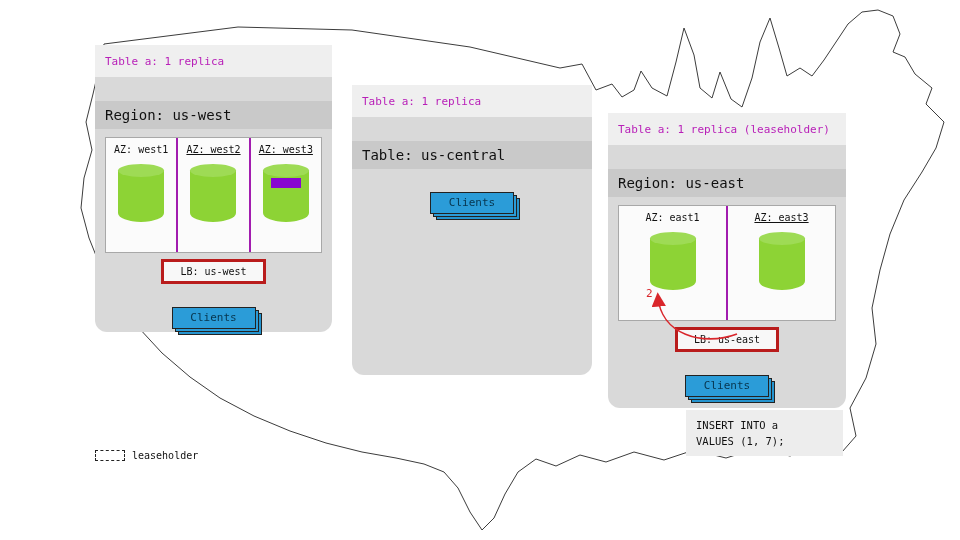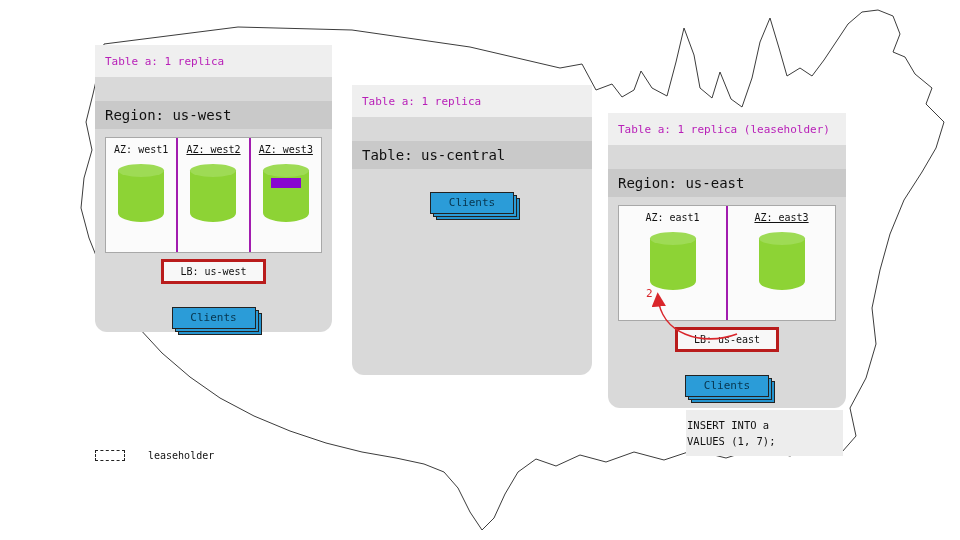--- a/index.html
+++ b/index.html
@@ -62,30 +62,30 @@
     background:#2b9cd8; border:1px solid #222; box-sizing:border-box;
     font-family:"DejaVu Sans Mono", monospace; font-size:11px; color:#07354e;
     text-align:center; line-height:20px;
     box-shadow: 3px 3px 0 -1px #2b9cd8, 3px 3px 0 0 #222,
                 6px 6px 0 -1px #2594cf, 6px 6px 0 0 #222;
   }
 
   
   .sql-box {
     position:absolute; left:686px; top:410px; width:157px; height:46px; z-index:5;
-    background:#ededed; padding:7px 0 0 1px; box-sizing:border-box;
+    background:#ededed; padding:7px 0 0 10px; box-sizing:border-box;
     font-size:10.5px; line-height:1.55; color:#111;
   }
   .arrow-label {
     position:absolute; left:646px; top:287px; z-index:7;
     color:#d9262b; font-size:11px;
   }
 
   
-  .legend { position:absolute; left:95px; top:450px; z-index:2; display:flex; align-items:center;gap:16px; }
+  .legend { position:absolute; left:95px; top:450px; z-index:2; display:flex; align-items:center; }
   .legend-swatch {
     display:inline-block; width:28px; height:9px; background:#fff;
     border:1px dashed #222; margin-right:7px;
   }
   .legend-label { font-size:10px; color:#111; }
 </style>
 </head>
 <body>
 
 <div class="stage">

